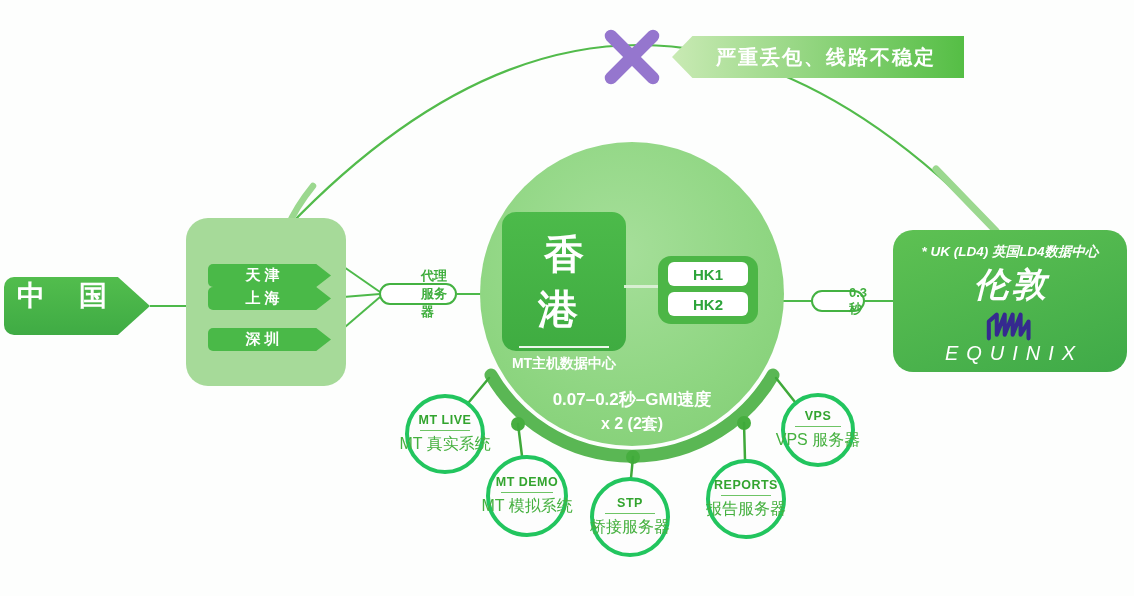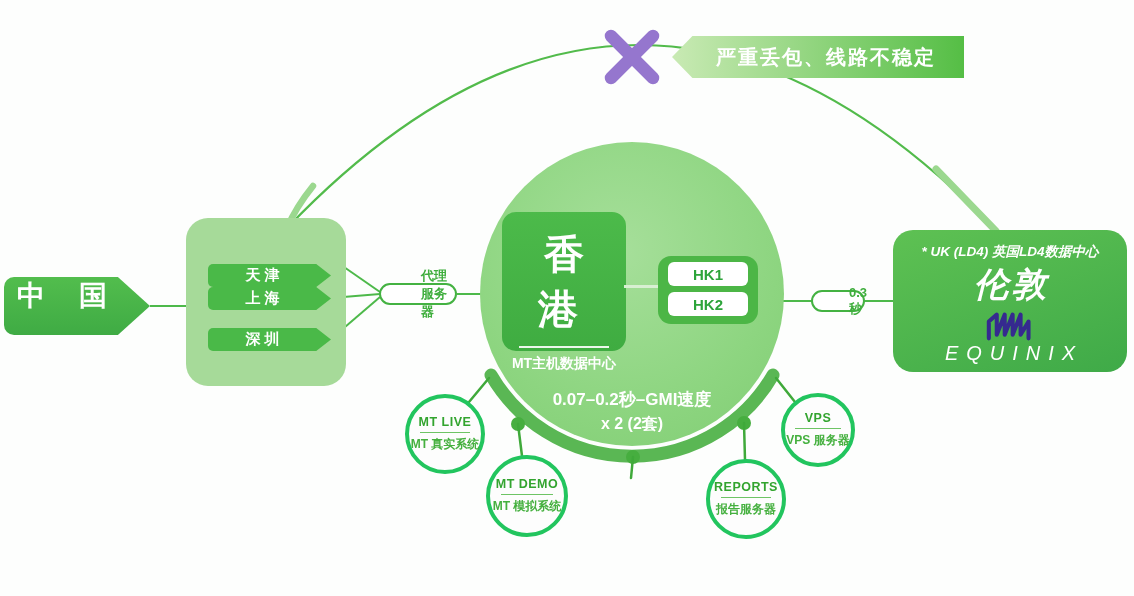--- a/index.html
+++ b/index.html
@@ -98,21 +98,21 @@
   }
 
   
   .node{
     border-radius:50%;background:#fdfdfd;border:4px solid #22c55e;
     box-sizing:border-box;display:flex;flex-direction:column;
     align-items:center;justify-content:center;text-align:center;z-index:3;
   }
   .node .t{color:#33a42f;font-size:12.5px;font-weight:bold;letter-spacing:.5px;white-space:nowrap;}
   .node .u{width:70%;height:1.5px;background:#6ec465;margin:3px 0;}
-  .node .s{color:#45b03f;font-size:12px;font-weight:bold;white-space:nowrap;}
+  .node .s{color:#45b03f;font-size:16px;font-weight:normal;white-space:nowrap;}
   .node-mtlive {left:405px;top:394px;width:80px;height:80px;}
   .node-mtdemo {left:486px;top:455px;width:82px;height:82px;}
   .node-stp    {left:590px;top:477px;width:80px;height:80px;}
   .node-reports{left:706px;top:459px;width:80px;height:80px;}
   .node-vps    {left:781px;top:393px;width:74px;height:74px;}
 </style>
 </head>
 <body>
 
 <div class="stage">
@@ -208,20 +208,25 @@
   <div class="abs node node-mtlive">
     <div class="t">MT LIVE</div>
     <div class="u"></div>
     <div class="s">MT 真实系统</div>
   </div>
   <div class="abs node node-mtdemo">
     <div class="t">MT DEMO</div>
     <div class="u"></div>
     <div class="s">MT 模拟系统</div>
   </div>
+  <div class="abs node node-stp">
+    <div class="t">STP</div>
+    <div class="u"></div>
+    <div class="s">桥接服务器</div>
+  </div>
   <div class="abs node node-reports">
     <div class="t">REPORTS</div>
     <div class="u"></div>
     <div class="s">报告服务器</div>
   </div>
   <div class="abs node node-vps">
     <div class="t">VPS</div>
     <div class="u"></div>
     <div class="s">VPS 服务器</div>
   </div>

